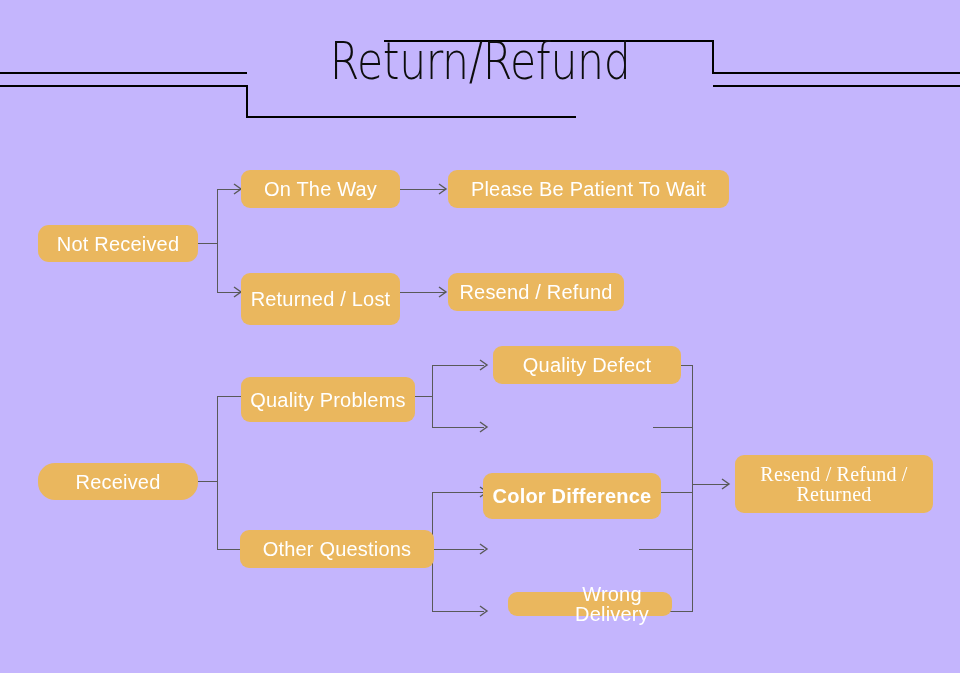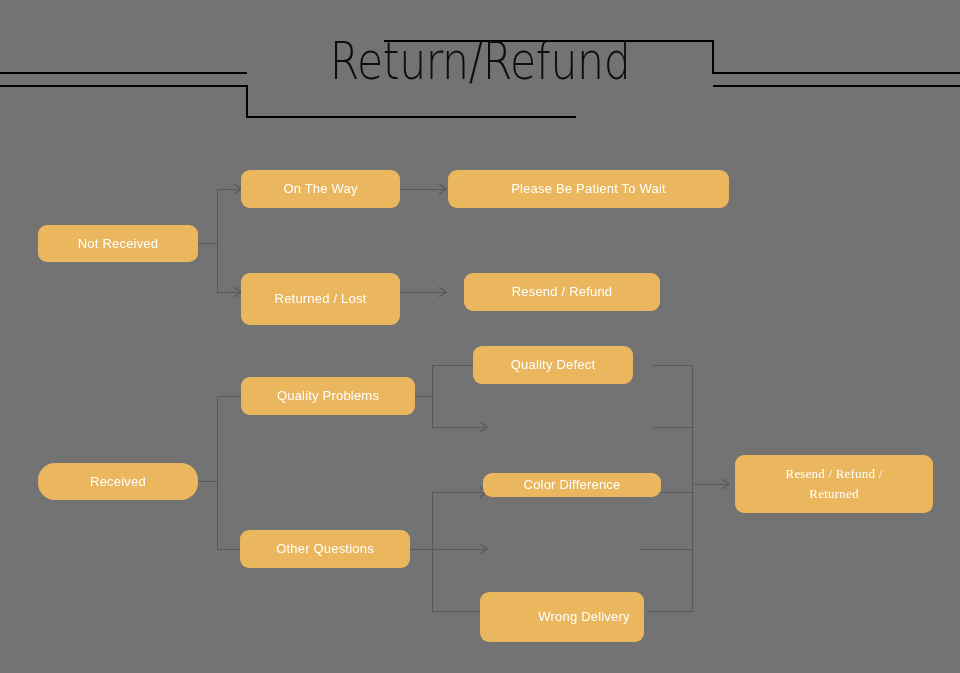--- a/index.html
+++ b/index.html
@@ -7,21 +7,21 @@
     padding: 0;
     background: #ffffff;
   }
   body {
     font-family: "Liberation Sans", sans-serif;
   }
   #page {
     position: relative;
     width: 960px;
     height: 673px;
-    background: #737373;
+    background: #c4b5fd;
     overflow: hidden;
   }
 
   
   .header-title {
     position: absolute;
     left: 0;
     top: 30px;
     width: 960px;
     text-align: center;
@@ -39,21 +39,21 @@
     position: absolute;
     background: #000000;
   }
 
   
   .node {
     position: absolute;
     background: #eab75e;
     border-radius: 9px;
     color: #ffffff;
-    font-size: 13px;
+    font-size: 20px;
     font-weight: 400;
     display: flex;
     align-items: center;
     justify-content: center;
     text-align: center;
     box-sizing: border-box;
     line-height: 20px;
     letter-spacing: 0.2px;
   }
 
@@ -116,25 +116,25 @@
       </svg>
   </div>
 
   <div class="conn h" style="left:400px; top:292px; width:46px;"></div>
   <div class="arrow" style="left:437px; top:285px;">
     <svg width="12" height="14" viewBox="0 0 12 14">
         <polyline points="2,2 9,7 2,12" fill="none" stroke="#595959" stroke-width="1.4"></polyline>
       </svg>
   </div>
 
-  <div class="node" style="left:38px;  top:225px; width:160px; height:37px;">Not Received</div>
+  <div class="node" style="left:38px;  top:225px; width:160px; height:37px;border-radius:11px;">Not Received</div>
   <div class="node" style="left:241px; top:170px; width:159px; height:38px;">On The Way</div>
   <div class="node" style="left:448px; top:170px; width:281px; height:38px;">Please Be Patient To Wait</div>
   <div class="node" style="left:241px; top:273px; width:159px; height:52px;">Returned / Lost</div>
-  <div class="node" style="left:448px; top:273px; width:196px; height:38px;margin-left:16px;">Resend / Refund</div>
+  <div class="node" style="left:448px; top:273px; width:176px; height:38px;">Resend / Refund</div>
 
   <div class="conn h" style="left:198px; top:481px; width:20px;"></div>
   <div class="conn v" style="left:217px; top:396px; height:154px;"></div>
   <div class="conn h" style="left:217px; top:396px; width:27px;"></div>
   <div class="conn h" style="left:217px; top:549px; width:27px;"></div>
 
   <div class="conn h" style="left:415px; top:396px; width:18px;"></div>
   <div class="conn v" style="left:432px; top:365px; height:62px;"></div>
   <div class="conn h" style="left:432px; top:365px; width:52px;"></div>
   <div class="conn h" style="left:432px; top:427px; width:52px;"></div>
@@ -177,24 +177,24 @@
   <div class="conn h" style="left:647px; top:611px; width:46px;"></div>
   <div class="conn v" style="left:692px; top:365px; height:247px;"></div>
   <div class="conn h" style="left:692px; top:484px; width:37px;"></div>
   <div class="arrow" style="left:720px; top:477px;">
     <svg width="12" height="14" viewBox="0 0 12 14">
         <polyline points="2,2 9,7 2,12" fill="none" stroke="#595959" stroke-width="1.4"></polyline>
       </svg>
   </div>
 
   <div class="node" style="left:38px;  top:463px; width:160px; height:37px;border-radius:17px;">Received</div>
-  <div class="node" style="left:241px; top:377px; width:174px; height:38px;">Quality Problems</div>
-  <div class="node" style="left:240px; top:530px; width:170px; height:38px;">Other Questions</div>
-  <div class="node" style="left:473px; top:346px; width:160px; height:38px;">Quality Defect</div>
-  <div class="node" style="left:483px; top:473px; width:178px; height:24px;">Color Difference</div>
-  <div class="node" style="left:480px; top:592px; width:164px; height:50px;padding-left:44px;">Wrong Delivery</div>
+  <div class="node" style="left:241px; top:377px; width:174px; height:45px;">Quality Problems</div>
+  <div class="node" style="left:240px; top:530px; width:194px; height:38px;">Other Questions</div>
+  <div class="node" style="left:493px; top:346px; width:188px; height:38px;">Quality Defect</div>
+  <div class="node" style="left:483px; top:473px; width:178px; height:46px;font-weight:bold;">Color Difference</div>
+  <div class="node" style="left:508px; top:592px; width:164px; height:24px;padding-left:44px;">Wrong Delivery</div>
 
   <div class="node" style="left:735px; top:455px; width:198px; height:58px; flex-direction:column;font-family:Liberation Serif, serif;">
     <span>Resend / Refund /</span>
     <span>Returned</span>
   </div>
 
 </div>
 
 </body></html>

